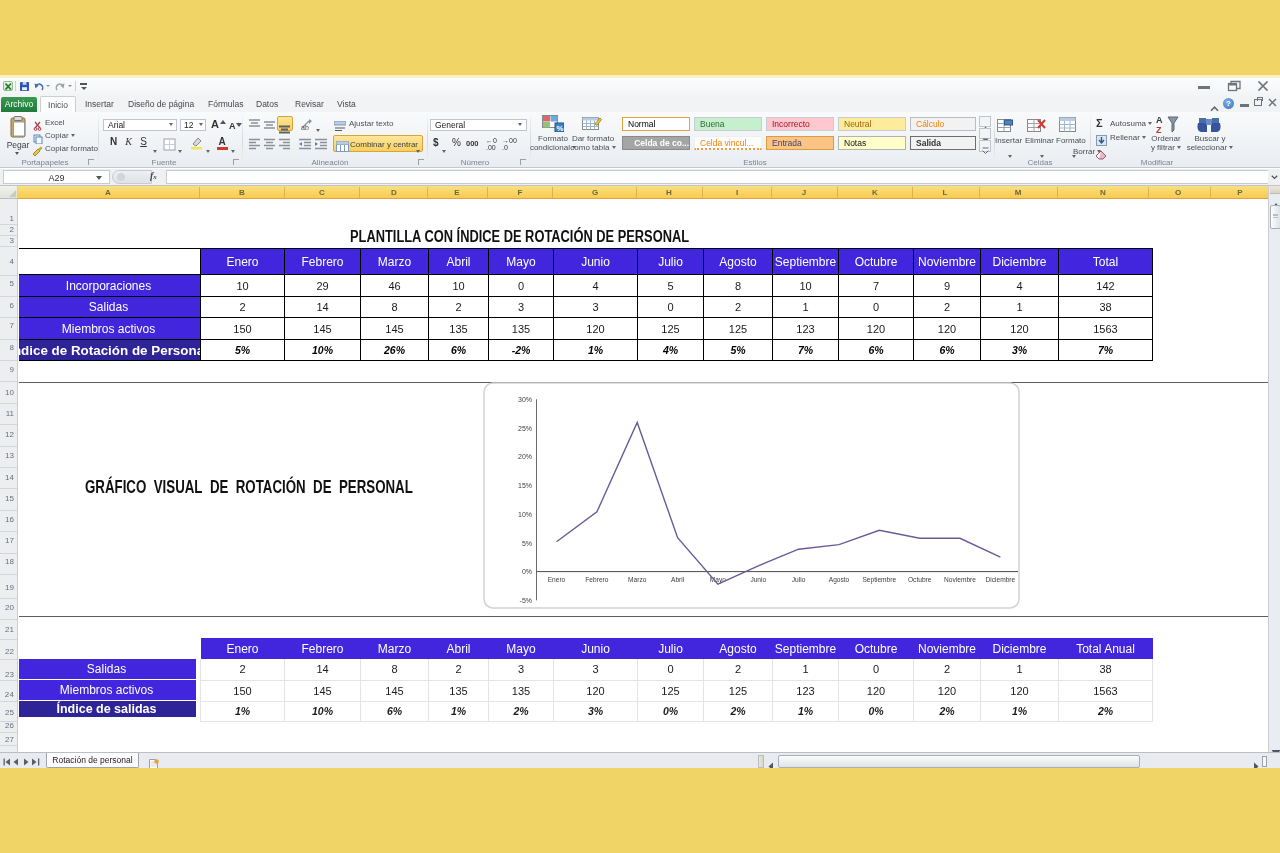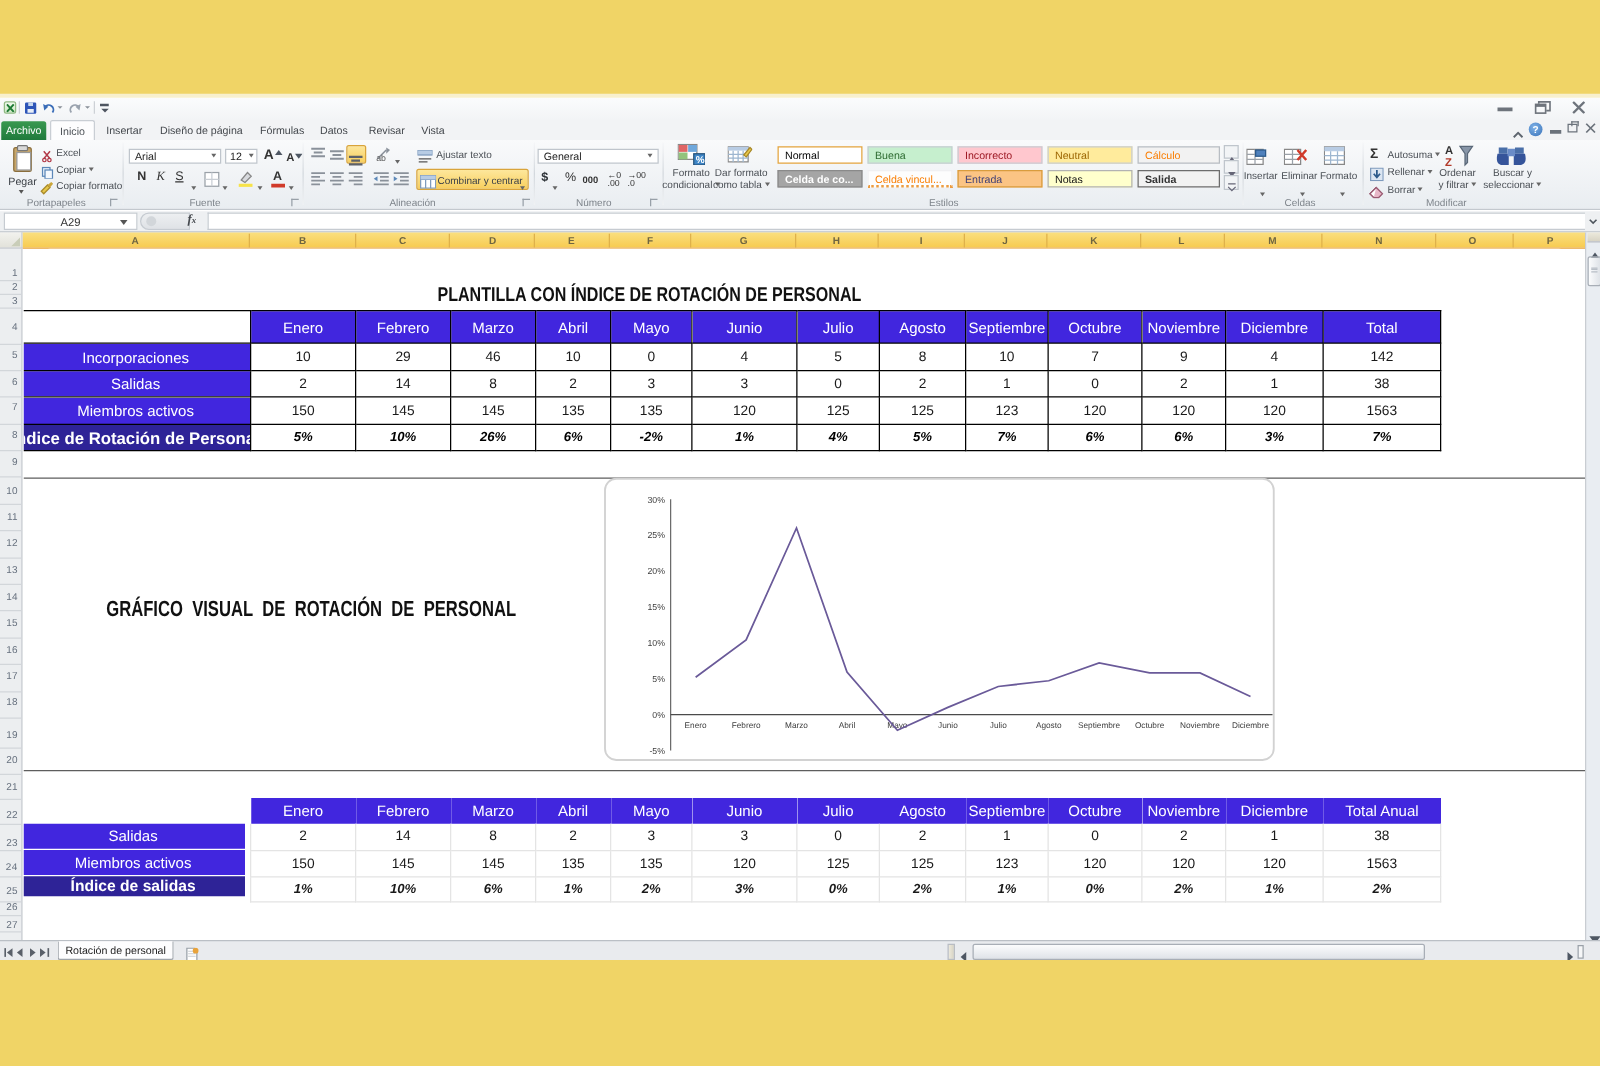--- a/index.html
+++ b/index.html
@@ -22,21 +22,21 @@
   
   .colhdr { position:absolute; left:18px; top:108px; width:1250px; height:13px;
     background:linear-gradient(#fadf7f,#f7cb51); border-bottom:1px solid #e7a33b; }
   .corner { position:absolute; left:0; top:108px; width:18px; height:13px;
     background:linear-gradient(#f2f2ee,#e2e2da); border-right:1px solid #c9cdd2; border-bottom:1px solid #b9bdc3; }
   .rowstrip { position:absolute; left:0; top:121px; width:18px; height:553px; background:#eceef0; border-right:1px solid #c9cdd2; }
   .rownum { position:absolute; right:3px; font-size:8px; color:#66707e; width:14px; text-align:right; }
   .rowline { position:absolute; left:0; width:17px; height:1px; background:#d2d6da; }
   .collbl { position:absolute; top:2px; font-size:8px; font-weight:bold; color:#6f6540; text-align:center; transform:translateX(-50%); }
   .colsep { position:absolute; top:1px; width:1px; height:11px; background:#dfb14a; }
-  .canvas { position:absolute; left:19px; top:121px; width:1249px; height:553px; background:#ffffff; overflow:hidden;border-radius:21px; }
+  .canvas { position:absolute; left:19px; top:121px; width:1249px; height:553px; background:#ffffff; overflow:hidden; }
   .vscroll { position:absolute; left:1268px; top:108px; width:12px; height:566px; background:#e9edf2; border-left:1px solid #c9cdd2; }
   .tabbar { position:absolute; left:0; top:674px; width:1280px; height:17px; background:#e9ebee; border-top:1px solid #babfc5; }
   
   .cell { position:absolute; overflow:hidden; white-space:nowrap; }
   .blue { background:#4126de; color:#fff; }
   .navy { background:#2e2397; color:#fff; }
   .ctr { text-align:center; }
   .tabtxt { top:18px; height:16px; font-size:8.5px; color:#44484d; line-height:16px; }
   .rlbl { position:absolute; font-size:8px; color:#4a4f55; }
   .rlbl2 { position:absolute; font-size:8px; color:#4a4f55; line-height:8.5px; text-align:center; }
@@ -246,21 +246,21 @@
           <rect x="0.5" y="2.5" width="16" height="3" fill="#b8cce4"></rect>
           <path d="M0.5 8.5 H16.5 M0.5 11.5 H16.5 M4.5 5.5 V14.5 M8.5 5.5 V14.5 M12.5 5.5 V14.5" stroke="#9db6d0"></path>
           <path d="M13 9 L18 3 L19.5 4.5 L15 10.5 Z" fill="#e8c84a" stroke="#a8892a"></path>
         </svg></div>
     <div class="rlbl2" style="left:568px;top:23px;width:50px;">Dar formato<br>como tabla <span class="dd"></span></div>
     <div class="chip" style="left:622px;top:5px;width:68px;background:#fff;border:1.5px solid #e2a33c;color:#000;">Normal</div>
     <div class="chip" style="left:694px;top:5px;width:68px;background:#c6efce;color:#2d6b31;">Buena</div>
     <div class="chip" style="left:766px;top:5px;width:68px;background:#ffc7ce;color:#9c1722;">Incorrecto</div>
     <div class="chip" style="left:838px;top:5px;width:68px;background:#ffeb9c;color:#9c6500;">Neutral</div>
     <div class="chip" style="left:910px;top:5px;width:66px;background:#f2f2f2;color:#fa7d00;border:1px solid #b8bdc3;">Cálculo</div>
-    <div class="chip" style="left:622px;top:24px;width:68px;background:#a5a5a5;color:#fff;font-weight:bold;border:1px solid #8a8a8a;">Celda de co...</div>
+    <div class="chip" style="left:622px;top:24px;width:68px;background:#a5a5a5;color:#fff;font-weight:bold;border:1px solid #8a8a8a;text-align:right;">Celda de co...</div>
     <div class="chip" style="left:694px;top:24px;width:68px;background:#fdfdfd;color:#fa7d00;border:1px solid #f0f0f2;border-bottom:2.5px dotted #ec9c41;">Celda vincul...</div>
     <div class="chip" style="left:766px;top:24px;width:68px;background:#fbc484;color:#3f3f76;border:1px solid #d99c3e;">Entrada</div>
     <div class="chip" style="left:838px;top:24px;width:68px;background:#ffffcc;color:#111;border:1px solid #b2b2b2;">Notas</div>
     <div class="chip" style="left:910px;top:24px;width:66px;background:#f2f2f2;color:#333;font-weight:bold;border:1.5px solid #6d6d6d;">Salida</div>
     <div class="abs" style="left:979px;top:4px;width:12px;height:11px;background:#f2f4f6;border:1px solid #bfc5cc;text-align:center;"><svg width="7" height="5" viewBox="0 0 7 5" style="margin-top:2px;">
           <path d="M0.5 4.5 L3.5 0.5 L6.5 4.5 Z" fill="#667"></path>
         </svg></div>
     <div class="abs" style="left:979px;top:16px;width:12px;height:11px;background:#f2f4f6;border:1px solid #bfc5cc;text-align:center;"><svg width="7" height="5" viewBox="0 0 7 5" style="margin-top:2px;">
           <path d="M0.5 0.5 L3.5 4.5 L6.5 0.5 Z" fill="#667"></path>
         </svg></div>
@@ -298,21 +298,21 @@
     <div class="rlbl" style="left:1110px;top:7px;">Autosuma <span class="dd"></span></div>
     <div class="abs" style="left:1096px;top:20px;"><svg width="11" height="11" viewBox="0 0 11 11">
           <rect x="0.5" y="0.5" width="10" height="10" fill="#dce6f2" stroke="#7f9bbd"></rect>
           <path d="M5.5 2 V7 M3 5 L5.5 8 L8 5" stroke="#2d5a8a" stroke-width="1.4" fill="none"></path>
         </svg></div>
     <div class="rlbl" style="left:1110px;top:21px;">Rellenar <span class="dd"></span></div>
     <div class="abs" style="left:1095px;top:34px;"><svg width="12" height="11" viewBox="0 0 12 11">
           <path d="M1 7 L6 2 L11 7 L8 10 L4 10 Z" fill="#e8b7c8" stroke="#9a5a72"></path>
           <path d="M4 10 L1 7 L6 2" fill="#fff" stroke="#9a5a72"></path>
         </svg></div>
-    <div class="rlbl" style="left:1110px;top:35px;">Borrar <span class="dd"></span></div>
+    <div class="rlbl" style="left:1073px;top:35px;">Borrar <span class="dd"></span></div>
     <div class="abs" style="left:1156px;top:3px;"><svg width="24" height="19" viewBox="0 0 24 19">
           <text x="0" y="8" font-size="9" font-weight="bold" fill="#333">A</text>
           <text x="0" y="18" font-size="9" font-weight="bold" fill="#b23a2a">Z</text>
           <path d="M12 2 L22 2 L18 8 L18 15 L16 17 L16 8 Z" fill="#8896a8" stroke="#5a6878"></path>
         </svg></div>
     <div class="rlbl2" style="left:1140px;top:23px;width:52px;">Ordenar<br>y filtrar <span class="dd"></span></div>
     <div class="abs" style="left:1196px;top:3px;"><svg width="26" height="19" viewBox="0 0 26 19">
           <path d="M3 3 L10 3 L10 8 L3 8 Z M16 3 L23 3 L23 8 L16 8 Z" fill="#4a6fa8"></path>
           <path d="M2 8 C0 16 4 17 6 17 L11 17 L11 8 Z" fill="#35549a"></path>
           <path d="M24 8 C26 16 22 17 20 17 L15 17 L15 8 Z" fill="#35549a"></path>

